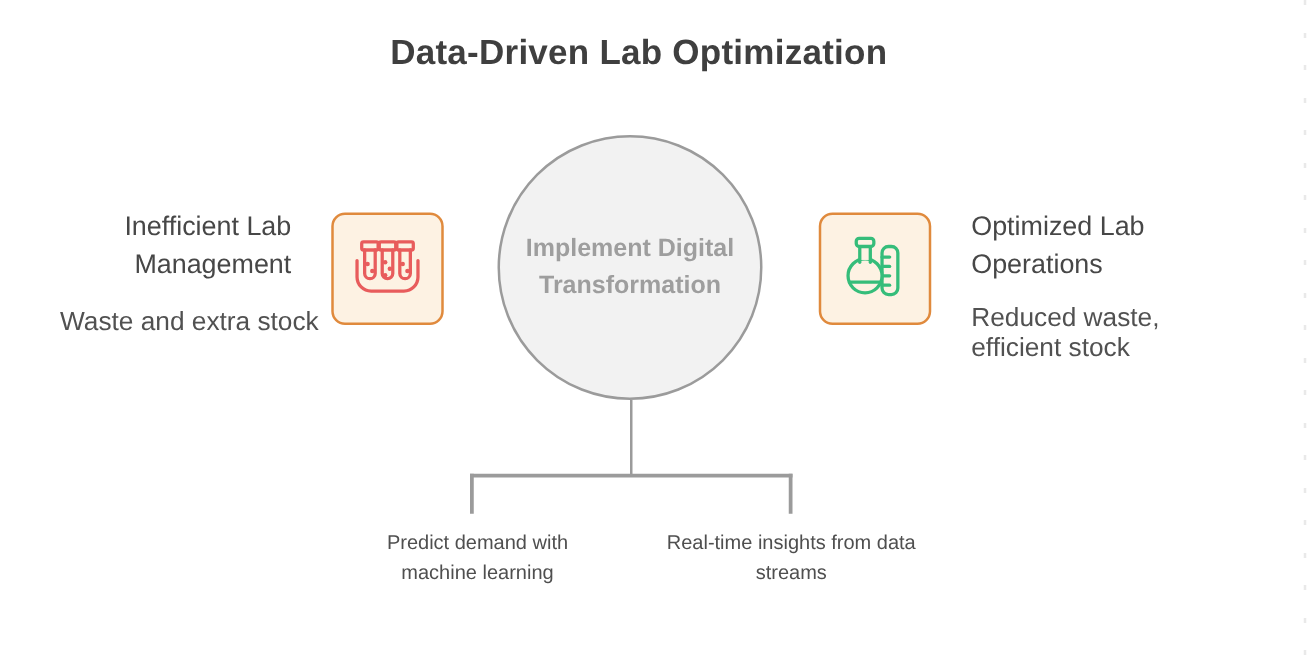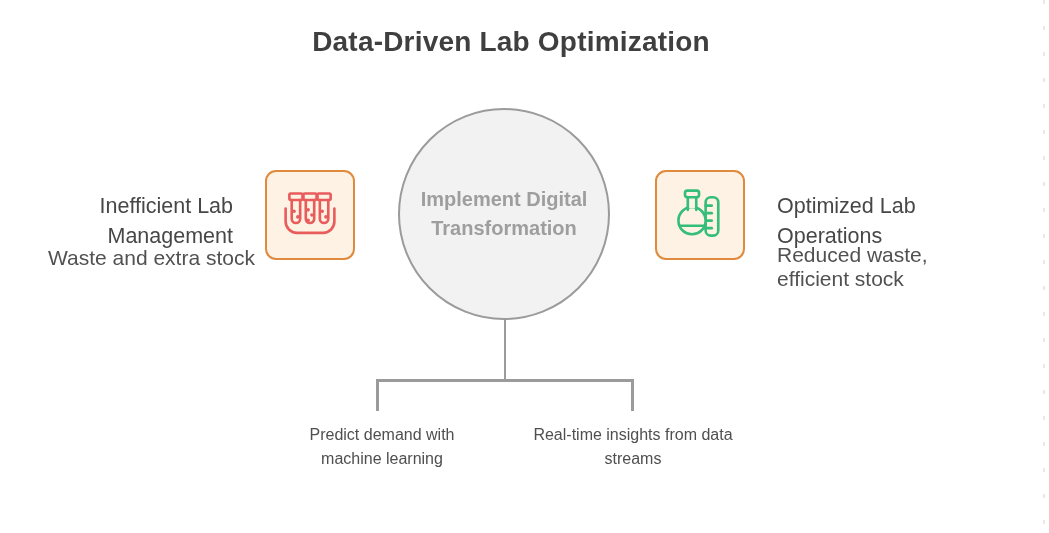--- a/index.html
+++ b/index.html
@@ -20,21 +20,20 @@
     font-size: 28px; font-weight: 700;
     color: var(--title-text, #3f3f3f);
     line-height: 36px;
     letter-spacing: 0.2px;
   }
 
   .node-heading {
     font-size: 21.5px; font-weight: 400;
     color: var(--heading-text, #474747);
     line-height: 30px;
-    margin-top: 25px;
   }
   .heading-left  { left: 43px;  top: 166px; width: 190px; text-align: right; }
   .heading-right { left: 777px; top: 166px; width: 190px; text-align: left; }
 
   .node-subtitle {
     font-size: 21px; font-weight: 400;
     color: var(--subtitle-text, #515151);
     line-height: 24px;
   }
   .subtitle-left  { left: 48px;  top: 246px; width: 215px; }

